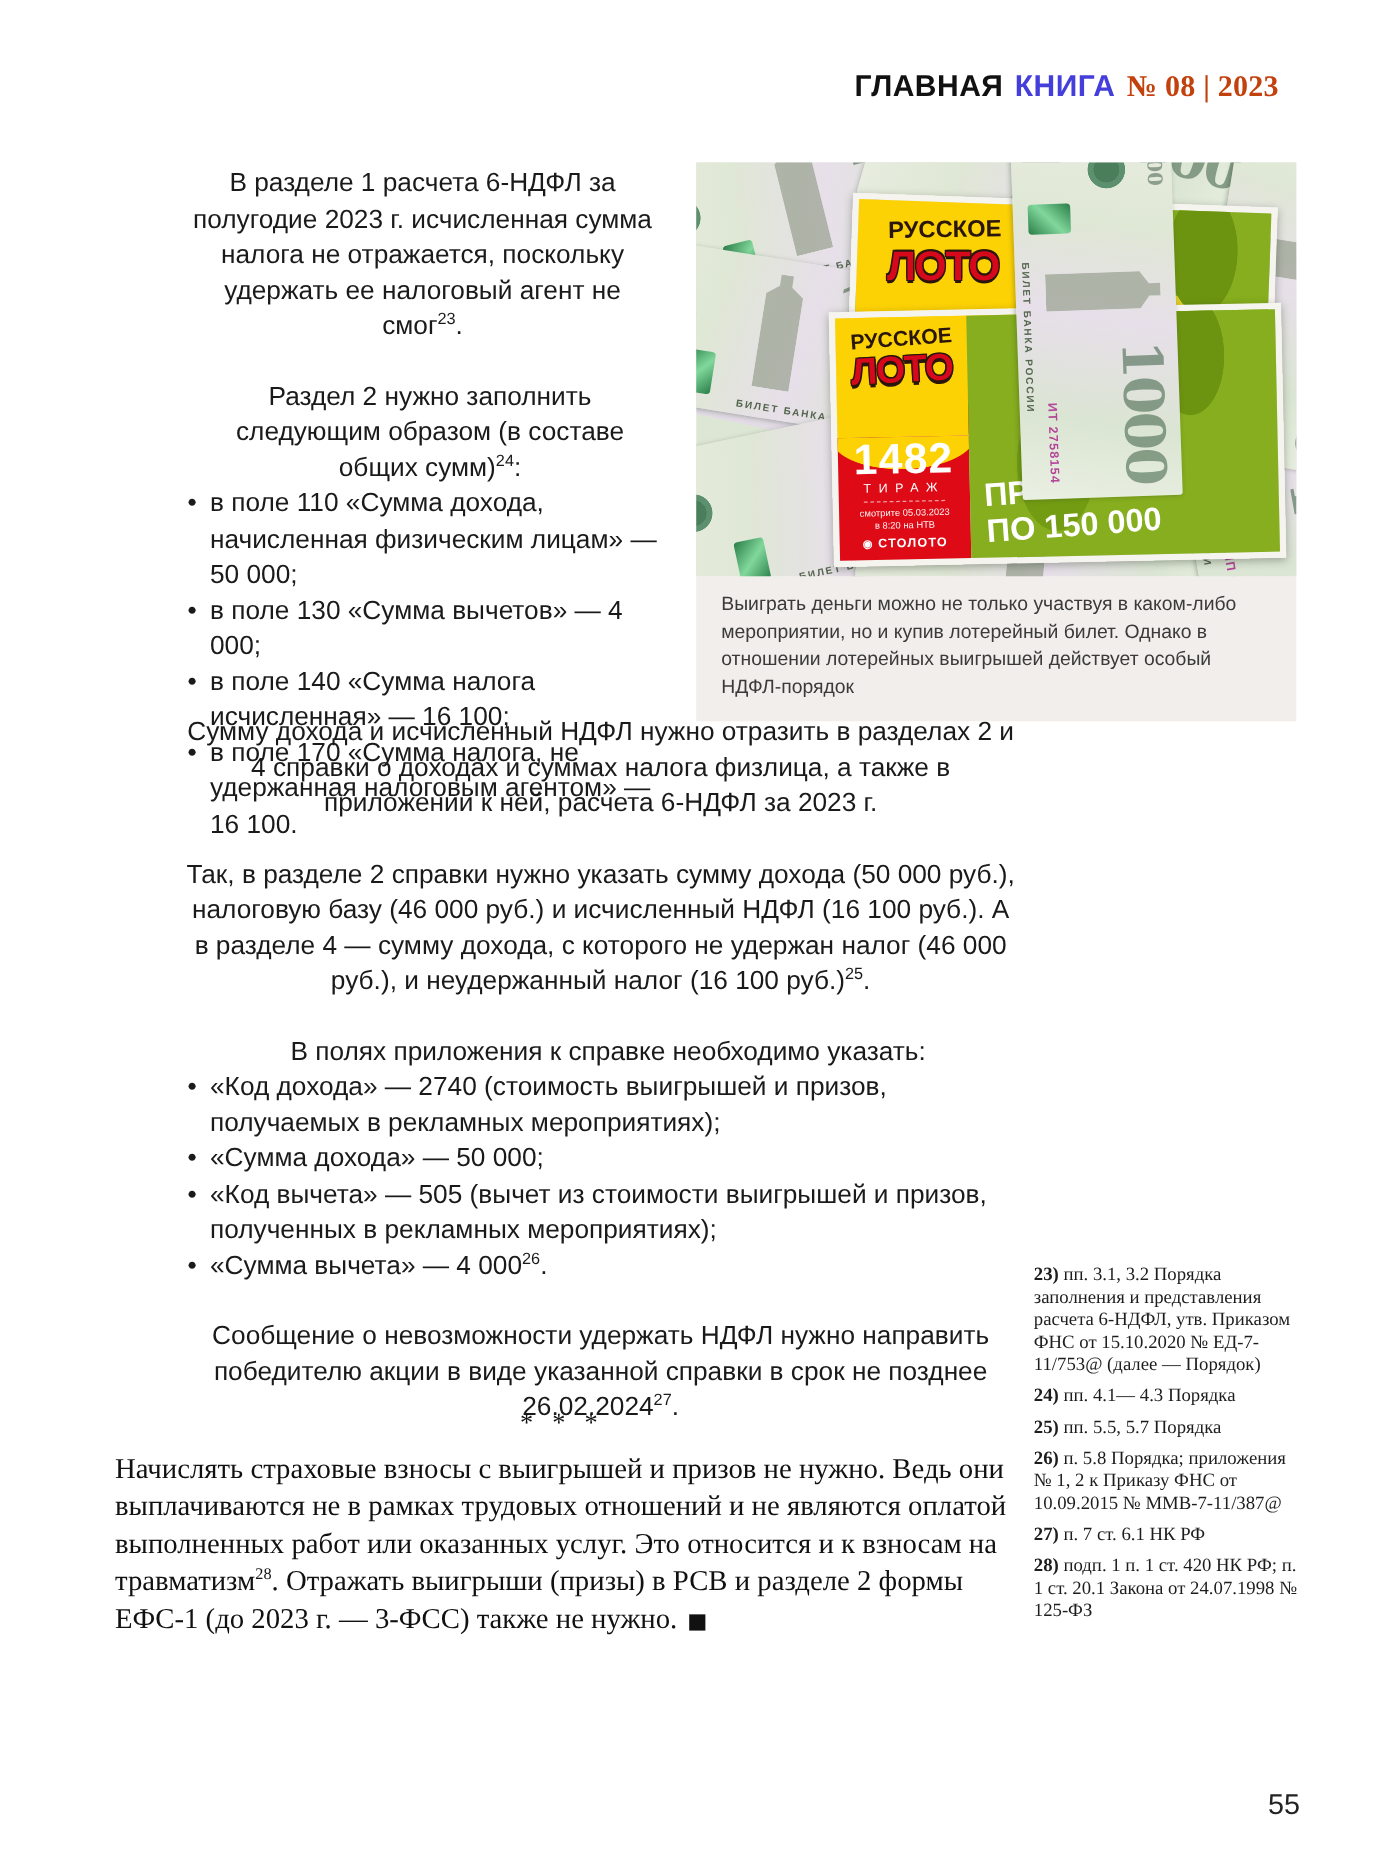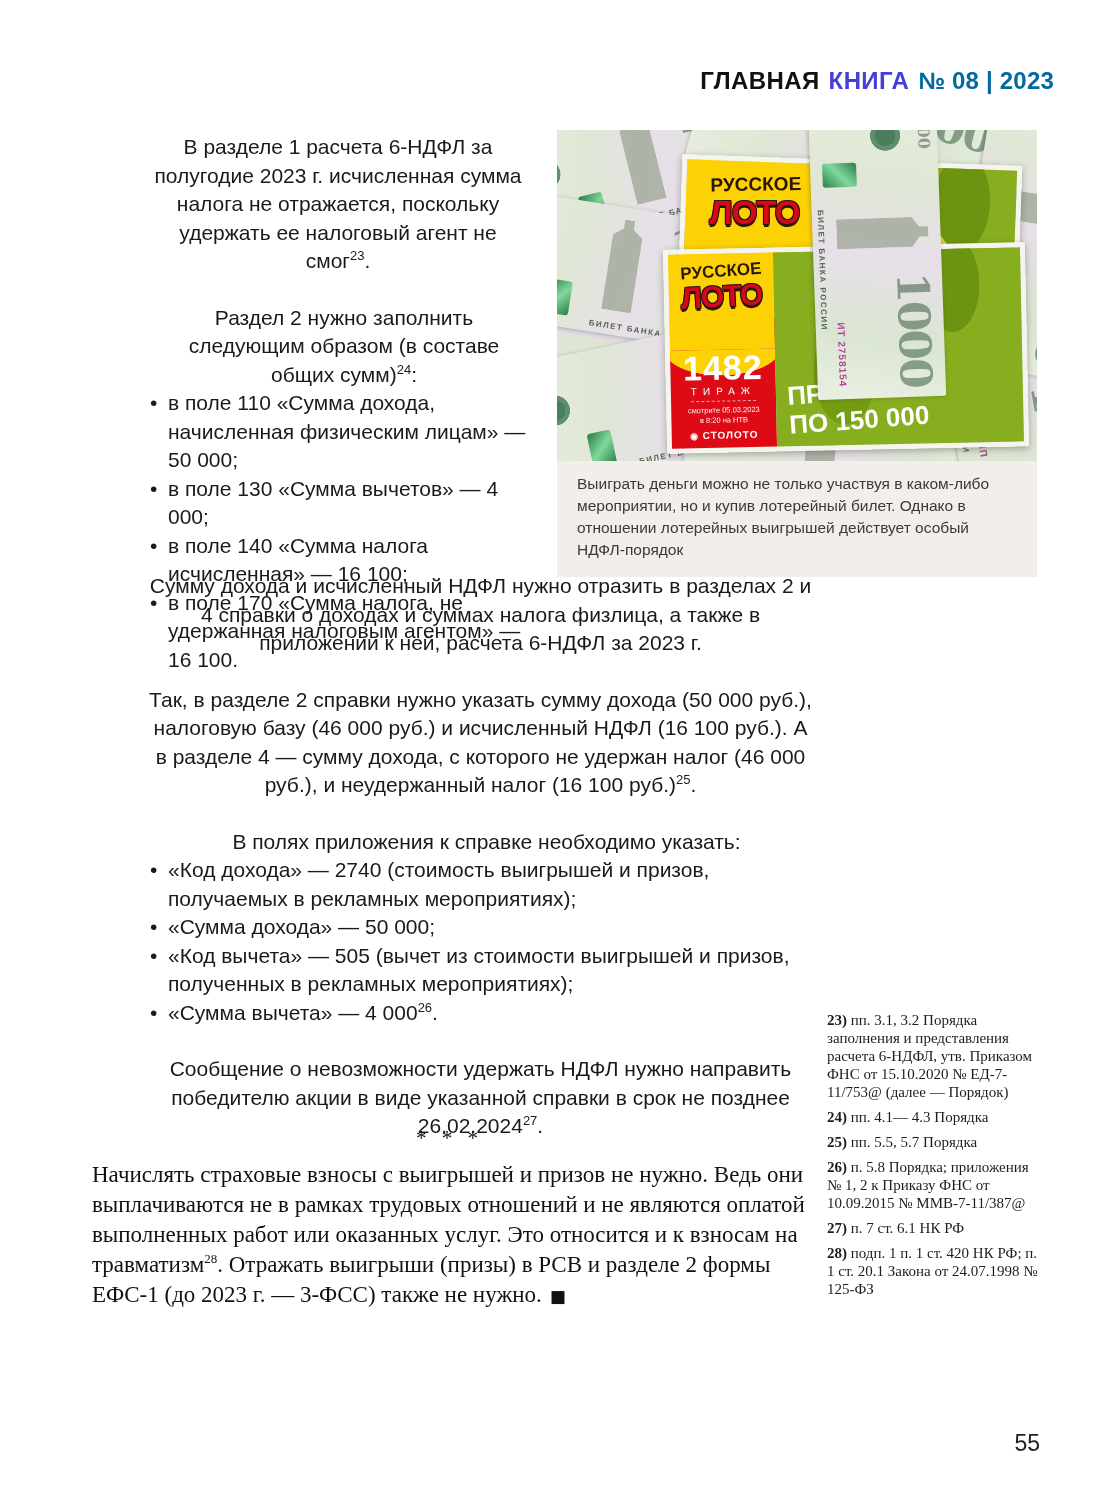--- a/index.html
+++ b/index.html
@@ -1,24 +1,24 @@
 <!DOCTYPE html>
 <html><head>
 <meta charset="utf-8">
 <style>
   html,body{margin:0;padding:0;background:#ffffff;}
   .page{position:relative;width:1104px;height:1500px;background:#fff;overflow:hidden;
         font-family:"Liberation Sans",sans-serif;color:#1a1a1a;margin:0 auto;}
 
   
-  .masthead{position:absolute;top:56px;right:50px;display:flex;align-items:flex-end;gap:9px;
-            font-weight:800;font-size:24px;letter-spacing:.4px;margin-top:11px;}
+  .masthead{position:absolute;top:56px;right:81px;display:flex;align-items:flex-end;gap:9px;
+            font-weight:800;font-size:24px;letter-spacing:.4px;}
   .masthead .black{color:#111;}
   .masthead .blue{color:#443edb;}
-  .masthead .issue{font-family:Liberation Sans, sans-serif;font-weight:700;color:#0369a1;letter-spacing:.2px;}
+  .masthead .issue{font-family:Liberation Serif, serif;font-weight:700;color:#c2410c;letter-spacing:.2px;}
 
   
   .col-a{position:absolute;left:148px;top:133px;width:380px;font-size:21px;line-height:28.5px;}
   .col-b{position:absolute;left:148px;top:572px;width:665px;font-size:21px;line-height:28.5px;}
   .para{margin:0 0 28px 0;text-align:center;}
   .para.tight{margin-bottom:0;margin-left:12px;}
   ul.blist{list-style:none;margin:0 0 28px 0;padding:0;}
   ul.blist li{position:relative;padding-left:20px;}
   ul.blist li::before{content:"•";position:absolute;left:2px;top:0;}
   sup.fnref{font-size:13px;line-height:0;vertical-align:super;letter-spacing:0;}

